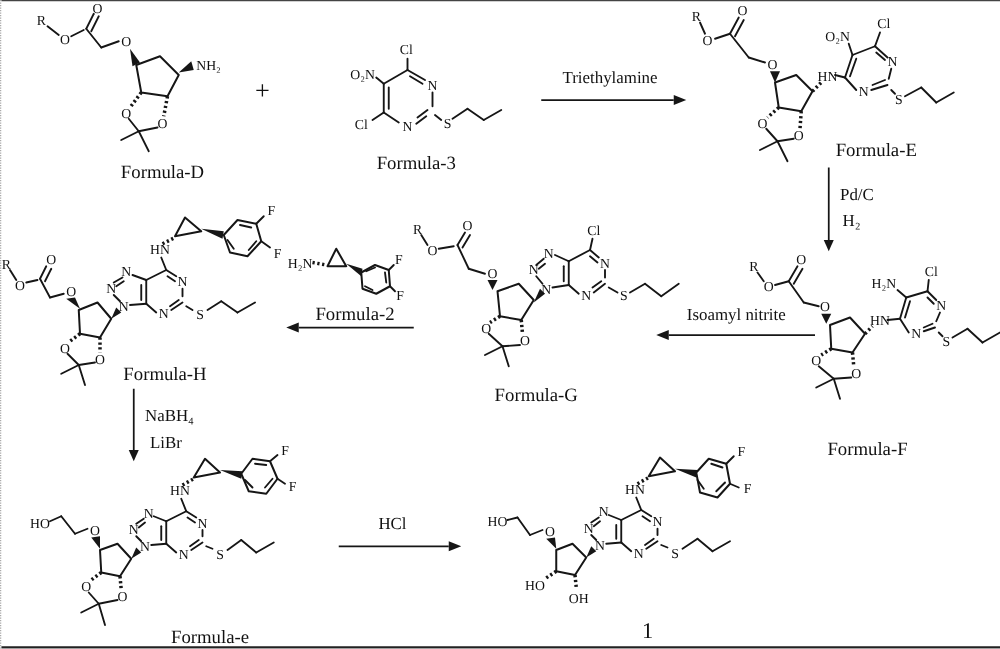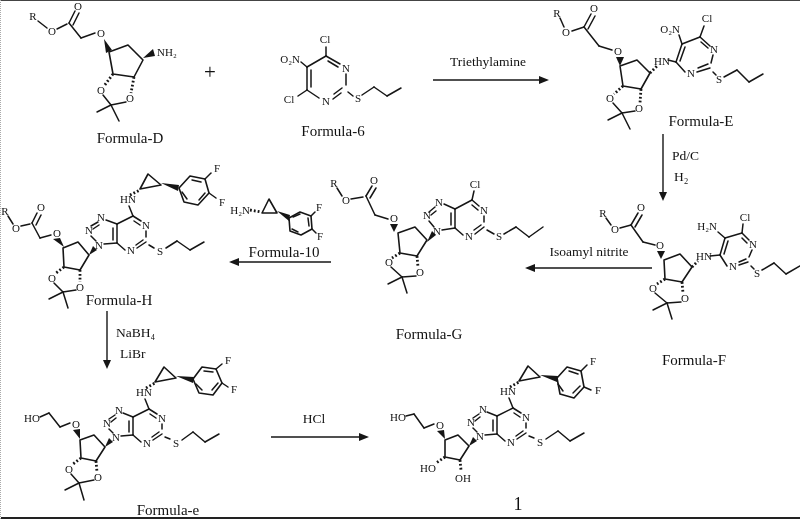--- a/index.html
+++ b/index.html
@@ -81,21 +81,21 @@
       <line class="bond" x1="133" y1="62" x2="146" y2="71"></line>
       <line class="bond" x1="146" y1="71" x2="160" y2="63"></line>
     </g>
     <text class="atom" x="84" y="18">Cl</text>
     <text class="atom-end" x="59" y="38">O₂N</text>
     <text class="atom" x="105" y="47">N</text>
     <text class="atom" x="85" y="80">N</text>
     <text class="atom" x="48" y="78">Cl</text>
     <text class="atom" x="117" y="77">S</text>
   </svg>
-  <div class="c-label" style="left:332px;top:123px">Formula-6</div>
+  <div class="c-label" style="left:332px;top:123px">Formula-3</div>
 
   <svg style="left:428px;top:48px" width="125" height="45" viewBox="0 0 125 45">
     <text class="reagent" x="59" y="18">Triethylamine</text>
     <line class="aline" x1="4" y1="32" x2="110" y2="32"></line>
     <polygon class="ahead" points="110,28 110,36 120,32"></polygon>
   </svg>
 
   <svg style="left:548px;top:0px" width="252" height="135" viewBox="0 0 252 135">
     <g>
       <line class="bond" x1="11" y1="18" x2="15" y2="27"></line>
@@ -251,41 +251,41 @@
     <text class="atom" x="114" y="61">N</text>
     <text class="atom" x="104" y="45">N</text>
     <text class="atom" x="116" y="32">N</text>
     <text class="atom" x="152" y="14">Cl</text>
     <text class="atom" x="161" y="40">N</text>
     <text class="atom" x="146" y="66">N</text>
     <text class="atom" x="176" y="66">S</text>
     <text class="atom" x="66" y="92">O</text>
     <text class="atom" x="97" y="102">O</text>
   </svg>
-  <div class="c-label" style="left:428px;top:326px">Formula-G</div>
+  <div class="c-label" style="left:428px;top:309px">Formula-G</div>
 
   <svg style="left:225px;top:180px" width="112" height="95" viewBox="0 0 112 95">
     <g>
       <line class="hash" x1="24" y1="30" x2="35" y2="32"></line>
       <path class="ring" d="M36,33 L43,19 L51,33 Z"></path>
       <polygon class="wedge" points="51,31 64,35 63,41"></polygon>
       <path class="ring" d="M63,38 L74,32 L85,36 L86,49 L75,55 L64,51 Z"></path>
       <line class="bond" x1="67" y1="37" x2="74" y2="34"></line>
       <line class="bond" x1="82" y1="38" x2="83" y2="46"></line>
       <line class="bond" x1="72" y1="52" x2="66" y2="49"></line>
       <line class="bond" x1="85" y1="36" x2="89" y2="32"></line>
       <line class="bond" x1="86" y1="49" x2="90" y2="53"></line>
     </g>
     <text class="atom-end" x="24" y="34">H₂N</text>
     <text class="atom" x="93" y="31">F</text>
     <text class="atom" x="94" y="60">F</text>
     <line class="aline" x1="105" y1="82" x2="13" y2="82"></line>
     <polygon class="ahead" points="13,78 13,86 3,82"></polygon>
   </svg>
-  <div class="c-label" style="left:283px;top:244px">Formula-10</div>
+  <div class="c-label" style="left:283px;top:244px">Formula-2</div>
 
   <svg style="left:0px;top:162px" width="248" height="155" viewBox="0 0 248 155">
     <g>
       <line class="bond" x1="7" y1="54" x2="12" y2="62"></line>
       <line class="bond" x1="20" y1="64" x2="29" y2="62"></line>
       <line class="bond" x1="31" y1="61" x2="36" y2="51"></line>
       <line class="bond" x1="35" y1="63" x2="40" y2="53"></line>
       <line class="bond" x1="31" y1="61" x2="39" y2="76"></line>
       <line class="bond" x1="39" y1="76" x2="50" y2="73"></line>
       <polygon class="wedge" points="52,77 59,76 63,85"></polygon>
@@ -335,21 +335,21 @@
     <text class="atom" x="100" y="59">N</text>
     <text class="atom" x="127" y="41">HN</text>
     <text class="atom" x="145" y="67">N</text>
     <text class="atom" x="130" y="92">N</text>
     <text class="atom" x="159" y="93">S</text>
     <text class="atom" x="216" y="10">F</text>
     <text class="atom" x="221" y="44">F</text>
     <text class="atom" x="51" y="120">O</text>
     <text class="atom" x="79" y="129">O</text>
   </svg>
-  <div class="c-label" style="left:118px;top:292px">Formula-H</div>
+  <div class="c-label" style="left:131px;top:292px">Formula-H</div>
 
   <svg style="left:85px;top:308px" width="90" height="64" viewBox="0 0 90 64">
     <line class="aline" x1="21" y1="3" x2="21" y2="52"></line>
     <polygon class="ahead" points="17,52 25,52 21,61"></polygon>
     <text class="reagent-start" x="30" y="29">NaBH₄</text>
     <text class="reagent-start" x="34" y="50">LiBr</text>
   </svg>
 
   <svg style="left:15px;top:358px" width="252" height="160" viewBox="0 0 252 160">
     <g>

